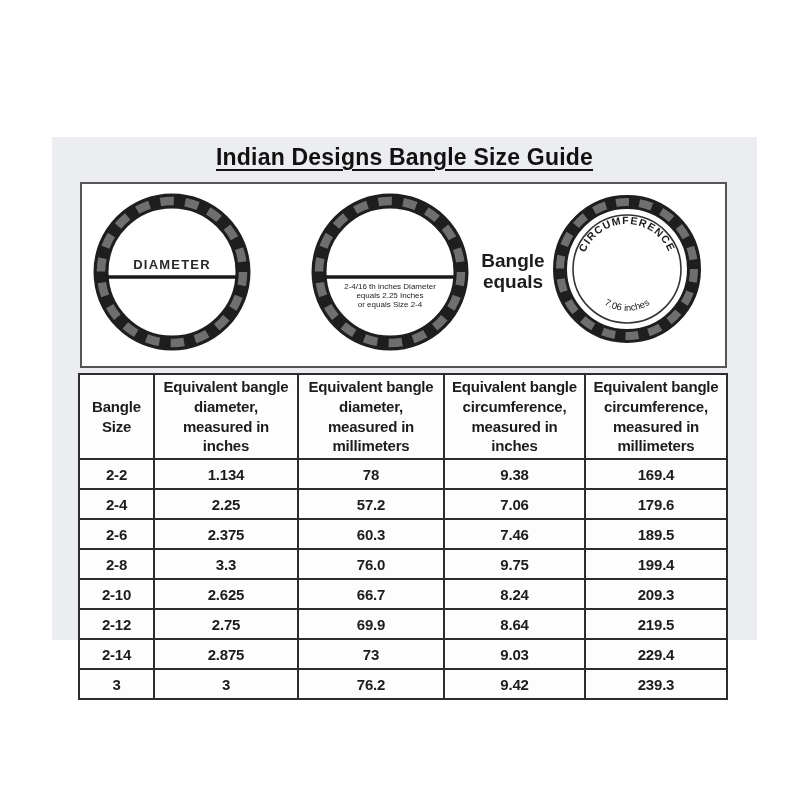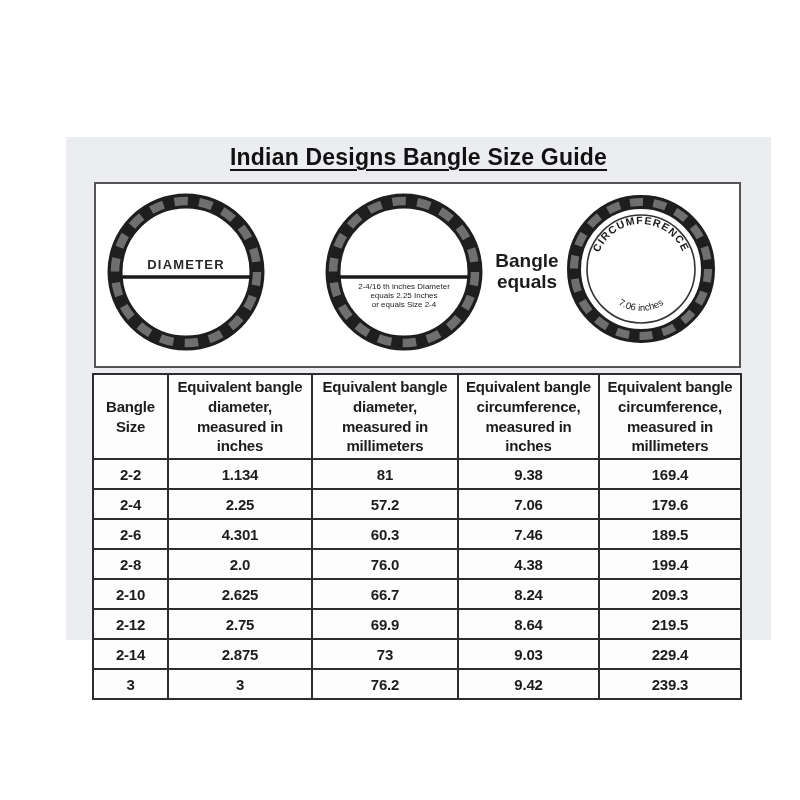--- a/index.html
+++ b/index.html
@@ -3,21 +3,21 @@
 <meta charset="utf-8">
 <style>
   * { margin:0; padding:0; box-sizing:border-box; }
   body {
     width:800px; height:800px; background:#ffffff;
     font-family:"Liberation Sans", sans-serif; color:#1a1a1a;
     overflow:hidden;
   }
   .canvas { position:relative; width:800px; height:800px; background:#ffffff; }
   .sheet {
-    position:absolute; left:66px; top:137px; width:705px; height:503px;
+    position:absolute; left:52px; top:137px; width:705px; height:503px;
     background:#ecedf0;
   }
   .title {
     margin-top:7px; text-align:center;
     font-size:23px; font-weight:bold; letter-spacing:0.2px;
     text-decoration:underline; text-decoration-thickness:2px; text-underline-offset:4px;
     color:#111111;
   }
   .diagram-box {
     position:absolute; left:28px; top:45px; width:647px; height:186px;
@@ -120,43 +120,43 @@
           <th>Equivalent bangle
 circumference,
 measured in
 millimeters</th>
         </tr>
       </thead>
       <tbody>
         <tr>
           <td>2-2</td>
           <td>1.134</td>
-          <td>81</td>
+          <td>78</td>
           <td>9.38</td>
           <td>169.4</td>
         </tr>
         <tr>
           <td>2-4</td>
           <td>2.25</td>
           <td>57.2</td>
           <td>7.06</td>
           <td>179.6</td>
         </tr>
         <tr>
           <td>2-6</td>
-          <td>4.301</td>
+          <td>2.375</td>
           <td>60.3</td>
           <td>7.46</td>
           <td>189.5</td>
         </tr>
         <tr>
           <td>2-8</td>
-          <td>2.0</td>
+          <td>3.3</td>
           <td>76.0</td>
-          <td>4.38</td>
+          <td>9.75</td>
           <td>199.4</td>
         </tr>
         <tr>
           <td>2-10</td>
           <td>2.625</td>
           <td>66.7</td>
           <td>8.24</td>
           <td>209.3</td>
         </tr>
         <tr>

